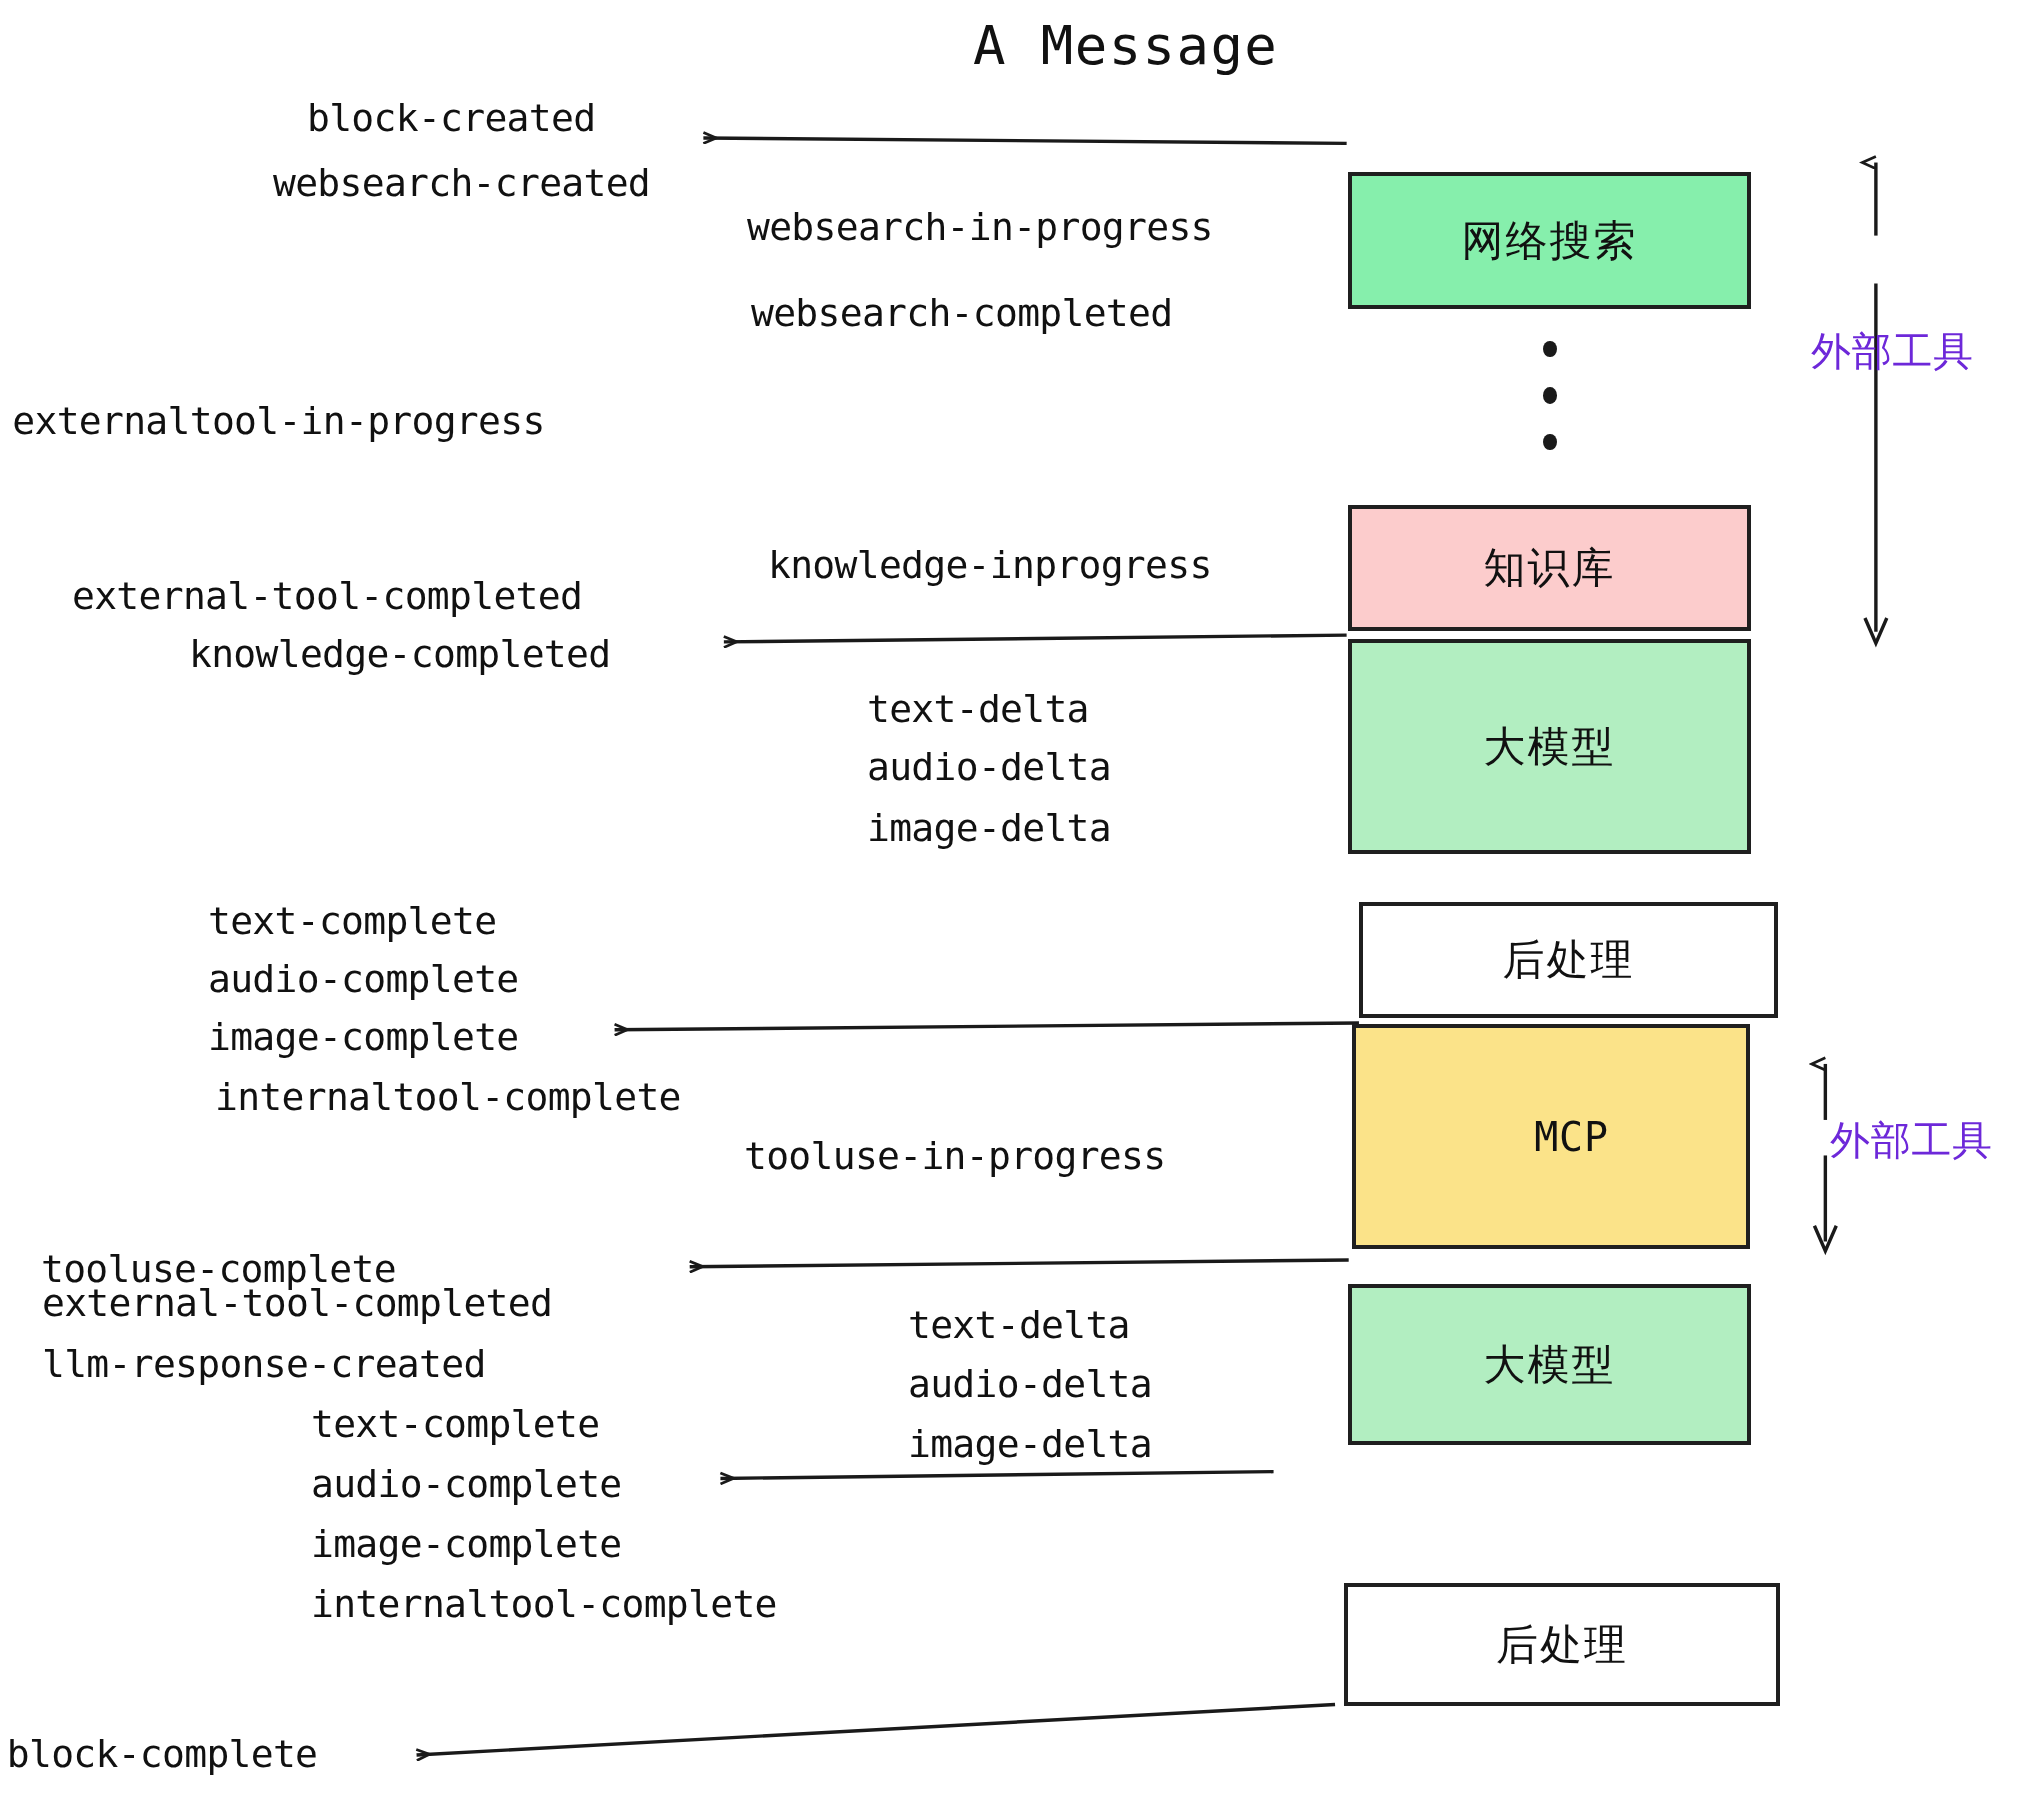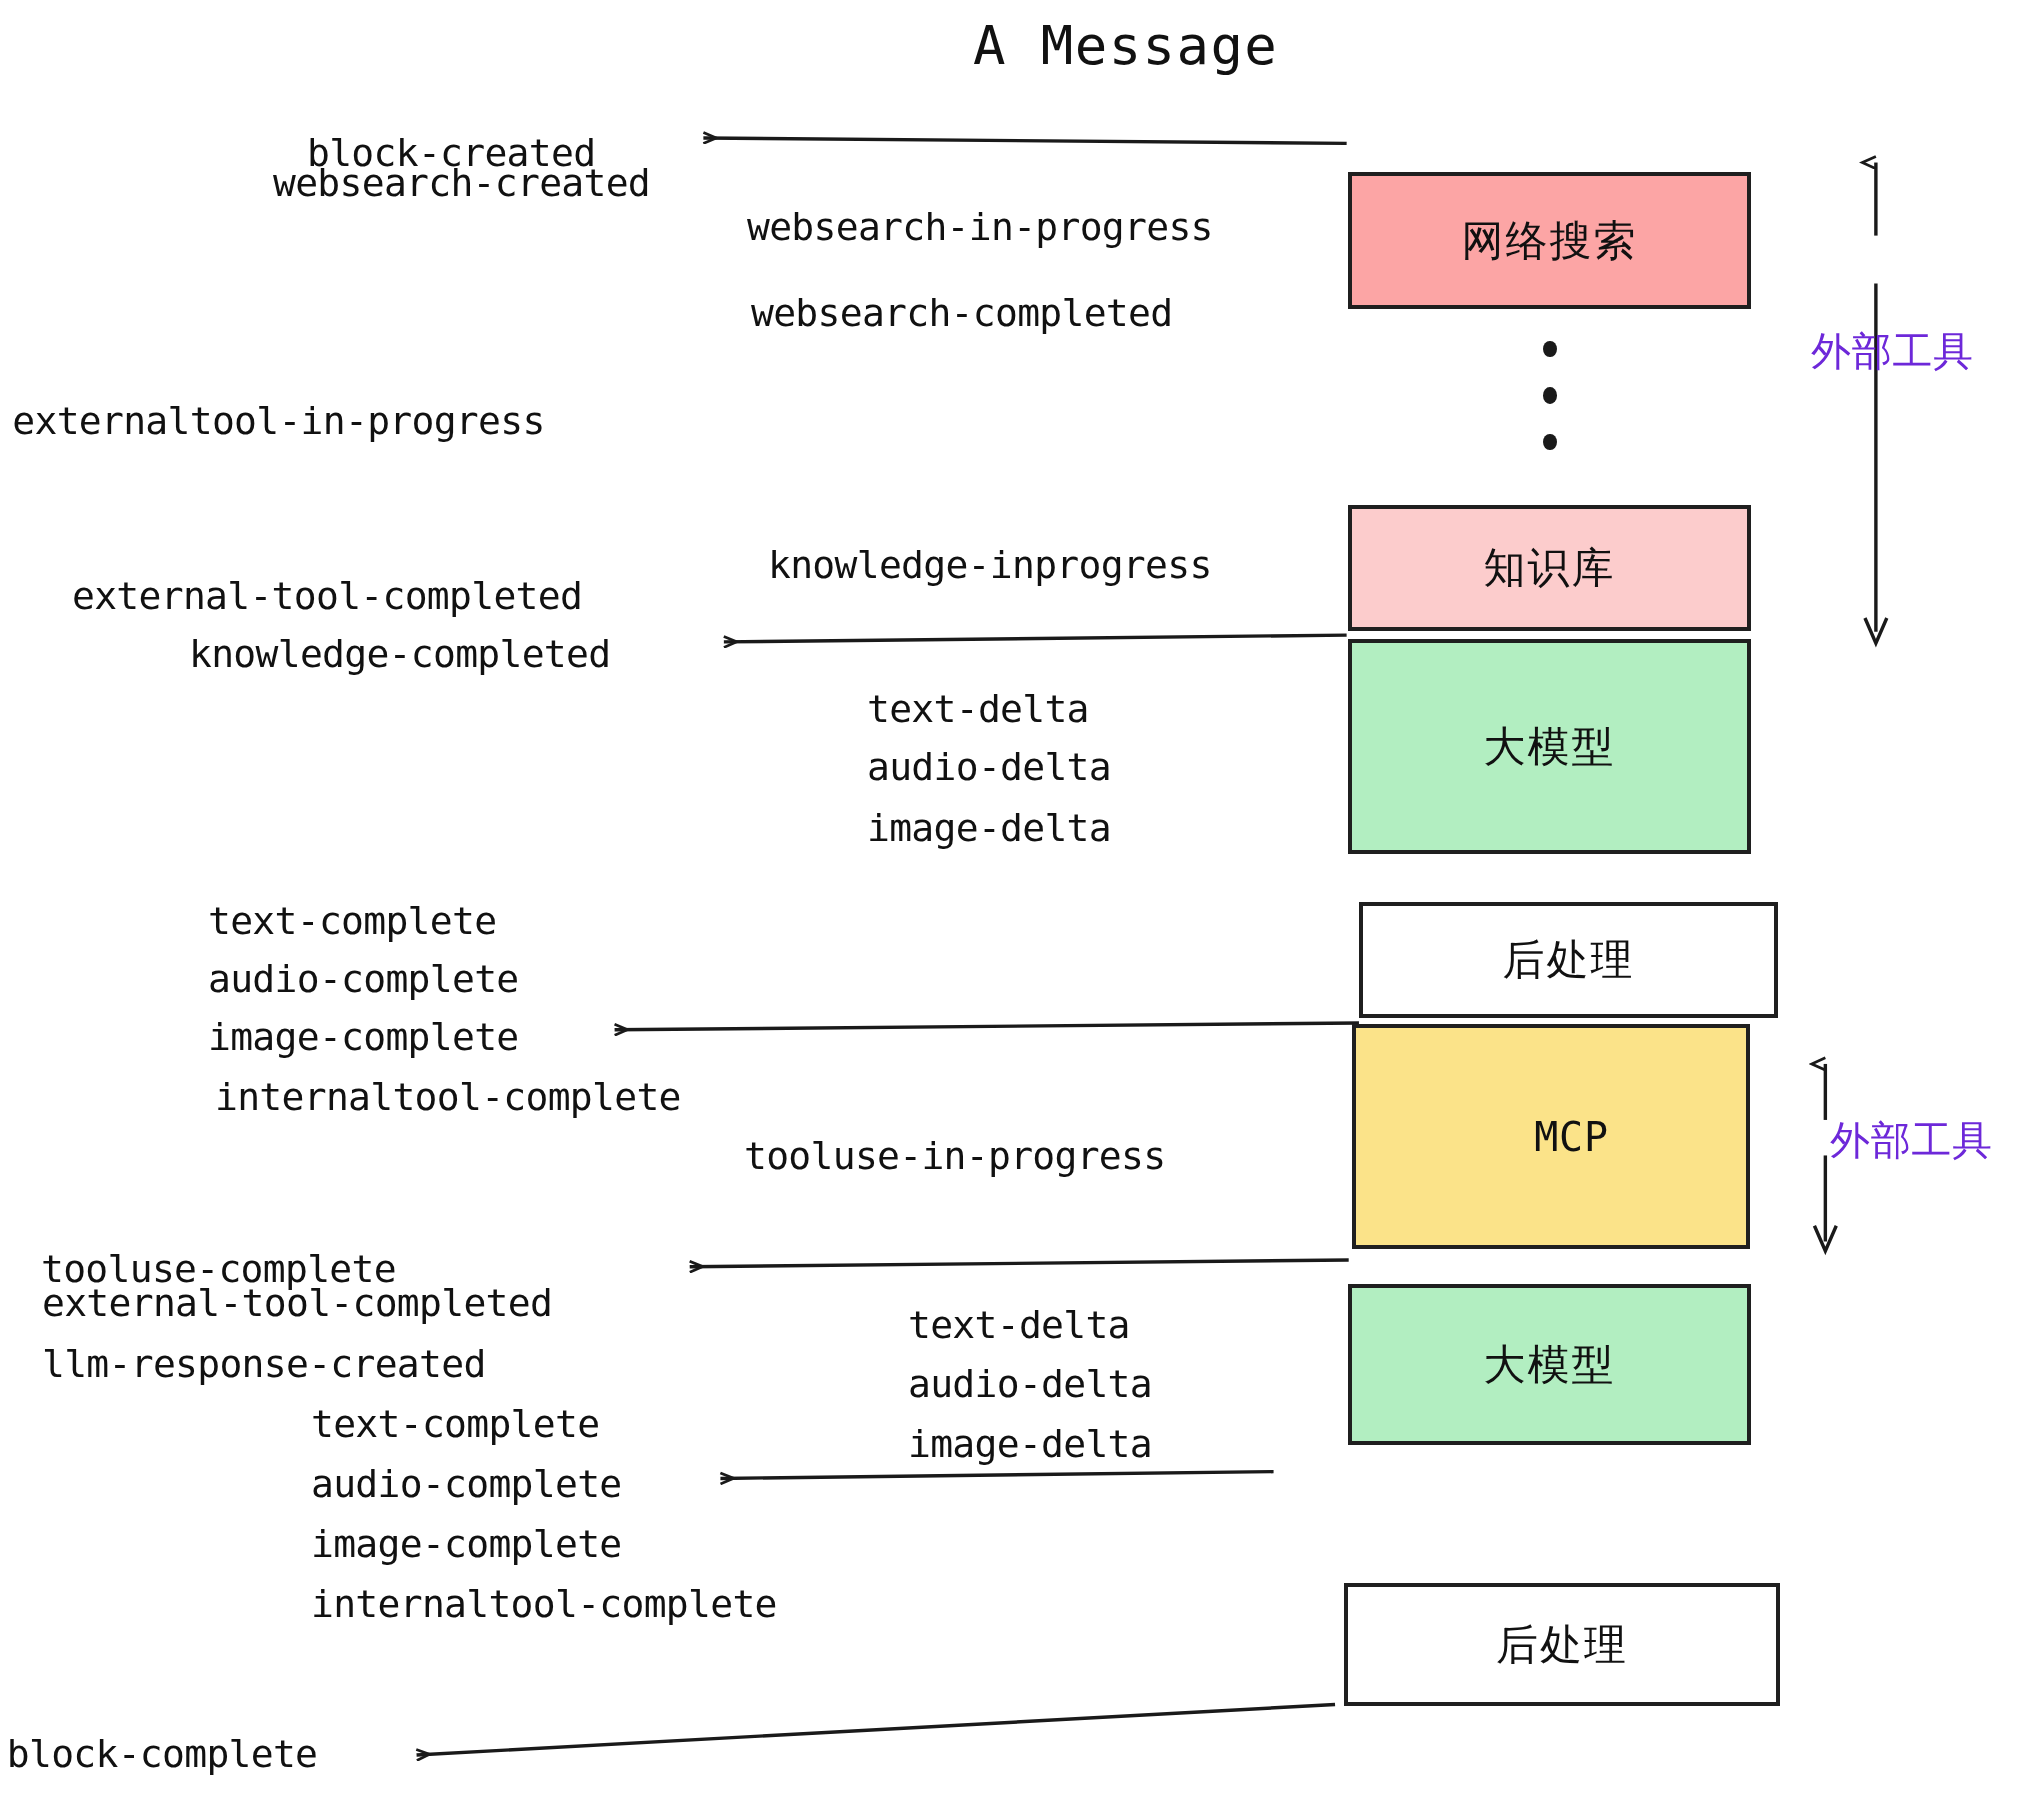--- a/index.html
+++ b/index.html
@@ -105,21 +105,21 @@
 
     <line x1="2747" y1="345" x2="2747" y2="238" stroke="#1a1a1a" stroke-width="5" marker-end="url(#ahv)"></line>
     <line x1="2747" y1="415" x2="2747" y2="925" stroke="#1a1a1a" stroke-width="5"></line>
     <path d="M2731,905 L2747,942 L2763,905" fill="none" stroke="#1a1a1a" stroke-width="5"></path>
 
     <line x1="2673" y1="1640" x2="2673" y2="1558" stroke="#1a1a1a" stroke-width="5" marker-end="url(#ahv)"></line>
     <line x1="2673" y1="1692" x2="2673" y2="1818" stroke="#1a1a1a" stroke-width="5"></line>
     <path d="M2657,1795 L2673,1832 L2689,1795" fill="none" stroke="#1a1a1a" stroke-width="5"></path>
   </svg>
 
-  <div class="evt" style="left:307px;top:99px;margin-top:35px;">block-created</div>
+  <div class="evt" style="left:307px;top:99px;">block-created</div>
   <div class="evt" style="left:273px;top:164px;">websearch-created</div>
   <div class="evt" style="left:751px;top:294px;">websearch-completed</div>
   <div class="evt" style="left:747px;top:208px;">websearch-in-progress</div>
 
   <div class="evt" style="left:768px;top:546px;">knowledge-inprogress</div>
 
   <div class="evt" style="left:12.3px;top:402px;">externaltool-in-progress</div>
 
   <div class="evt" style="left:72px;top:577px;">external-tool-completed</div>
   <div class="evt" style="left:189px;top:635px;">knowledge-completed</div>
@@ -143,21 +143,21 @@
   <div class="evt" style="left:908px;top:1365px;">audio-delta</div>
   <div class="evt" style="left:908px;top:1425px;">image-delta</div>
 
   <div class="evt" style="left:311px;top:1405px;">text-complete</div>
   <div class="evt" style="left:311px;top:1465px;">audio-complete</div>
   <div class="evt" style="left:311px;top:1525px;">image-complete</div>
   <div class="evt" style="left:311px;top:1585px;">internaltool-complete</div>
 
   <div class="evt" style="left:6.8px;top:1735px;">block-complete</div>
 
-  <div class="box" style="left:1348px;top:172px;width:403px;height:137px;background:#fca5a5;">
+  <div class="box" style="left:1348px;top:172px;width:403px;height:137px;background:#86efac;">
     <span>网络搜索</span>
   </div>
 
   <div class="dots" style="left:1542px;top:341px;width:16.4px;height:109px;">
     <i></i>
     <i></i>
     <i></i>
   </div>
 
   <div class="box" style="left:1348px;top:505px;width:403px;height:126px;background:#fccccc;align-items:center;">

